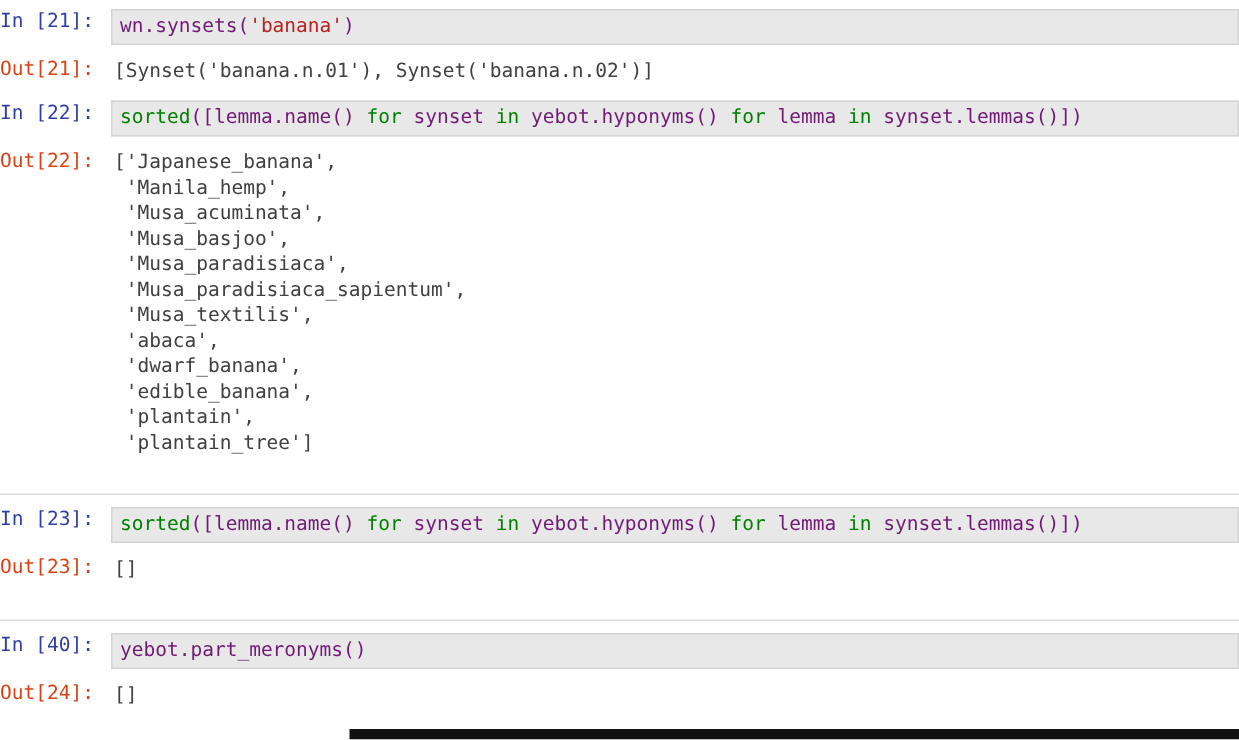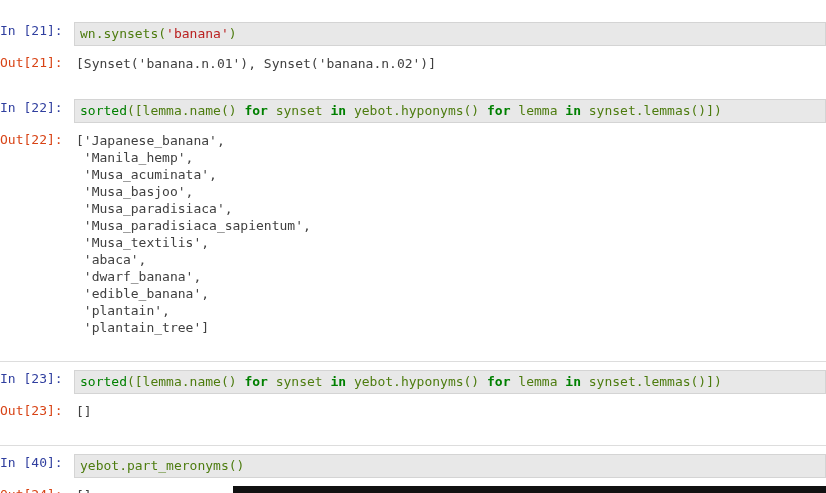--- a/index.html
+++ b/index.html
@@ -11,21 +11,21 @@
     font-family: "DejaVu Sans Mono", "Liberation Mono", monospace;
     font-size: 13px;
     color: #000;
   }
   #notebook {
     position: relative;
     width: 826px; height: 493px;
     overflow: hidden;
     padding-top: 4px;
   }
-  .cell { padding: 2px 0 9px 0; margin-top: 16px; }
+  .cell { padding: 2px 0 9px 0; }
   .cell.divider-above {
     border-top: 1px solid var(--divider, #ddd);
     margin-top: 16px;
     padding-top: 8px;
   }
   .row { display: flex; align-items: flex-start; }
   .prompt {
     flex: 0 0 74px;
     width: 74px;
     text-align: right;
@@ -48,23 +48,23 @@
   .out-row { margin-top: 8px; }
   .output-area {
     flex: 1;
     margin: 0;
     padding: 1px 0 0 2px;
     font: inherit;
     line-height: 17px;
     white-space: pre;
     color: #404040;
   }
-  .tok-pl  { color: #4d7c0f; }
+  .tok-pl  { color: #701a75; }
   .tok-str { color: var(--c-string, #BA2121); }
-  .tok-kw  { color: var(--c-keyword, #008000); font-weight: bold; }
+  .tok-kw  { color: var(--c-keyword, #008000); font-weight: normal; }
   .tok-bi  { color: var(--c-keyword, #008000); }
   .tok-op  { color: var(--c-operator, #AA22FF); font-weight: bold; }
   #hscrollbar {
     position: absolute;
     left: 233px; right: 0; bottom: 0;
     height: 7px;
     background: var(--scrollbar, #111);
   }
 </style>
 </head>

